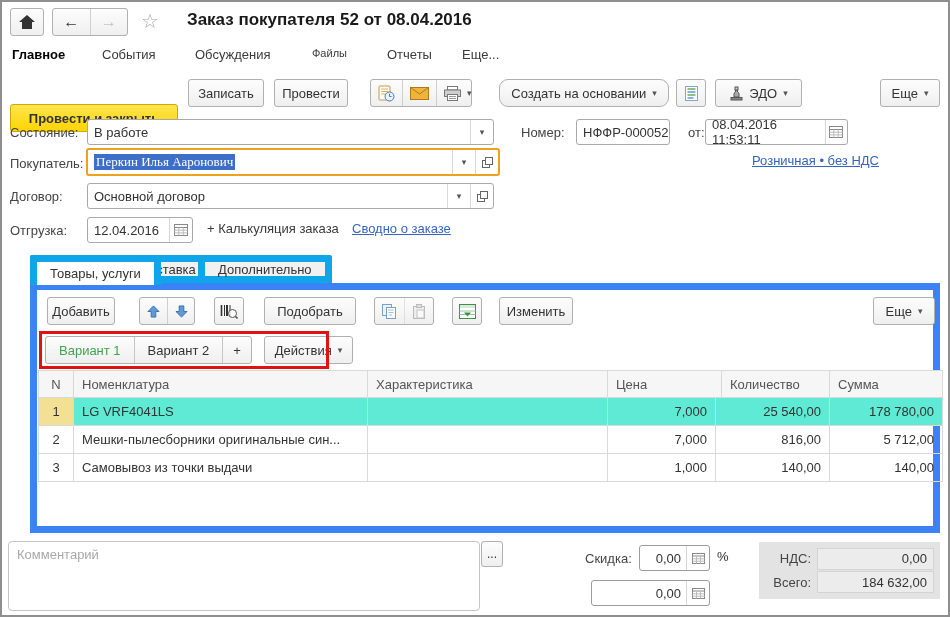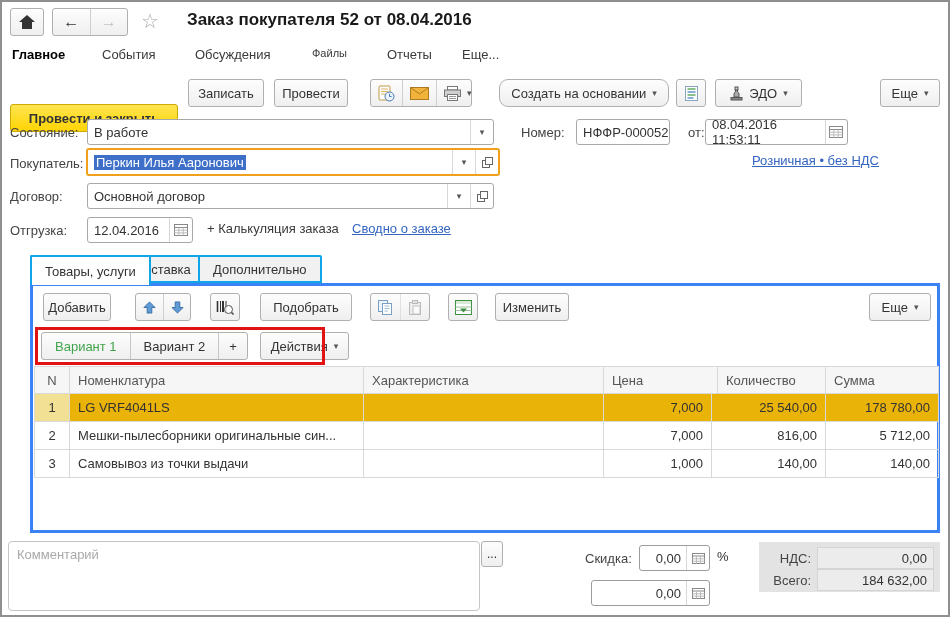--- a/index.html
+++ b/index.html
@@ -14,42 +14,42 @@
   .iconbar{display:flex;align-items:stretch;border:1px solid #b0b0b0;border-radius:3px;
     background:linear-gradient(#fdfdfd,#efefef);height:28px;box-sizing:border-box;}
   .iconbar>*{display:flex;align-items:center;justify-content:center;padding:0 7px;}
   .iconbar>*+*{border-left:1px solid #cfcfcf;}
   .label{font-size:13px;color:#444;display:flex;align-items:center;height:26px;white-space:nowrap;}
   .field{display:flex;align-items:center;border:1px solid #a9a9a9;border-radius:3px;background:#fff;
     height:26px;font-size:13px;padding-left:6px;box-sizing:border-box;}
   .field .spacer{flex:1;}
   .fbtn{width:22px;align-self:stretch;display:flex;align-items:center;justify-content:center;
     border-left:1px solid #d7d7d7;color:#555;}
-  .sel{background:#3d6fc9;color:#fff;padding:0 2px;white-space:nowrap;}
+  .sel{background:#3d6fc9;color:#fff;padding:0 2px;white-space:nowrap;font-family:Liberation Serif, serif;}
   .link{color:#3465c0;text-decoration:underline;font-size:13px;white-space:nowrap;}
   .tab{position:absolute;display:flex;align-items:center;padding:0 13px;font-size:13px;color:#333;
-    border:2px solid #0ea5e9;border-radius:2px 2px 0 0;background:#f1f1f1;height:28px;box-sizing:border-box;}
+    border:7px solid #0ea5e9;border-radius:2px 2px 0 0;background:#f1f1f1;height:28px;box-sizing:border-box;}
   .tab.active{background:#fff;height:30px;border-bottom:none;z-index:3;}
-  .panel{position:absolute;left:28px;top:281px;width:910px;height:250px;border:3px solid #3b82f6;
+  .panel{position:absolute;left:28px;top:281px;width:910px;height:250px;border:7px solid #3b82f6;
     background:#fff;box-sizing:border-box;z-index:1;}
   .seg{display:flex;border:1px solid #b0b0b0;border-radius:3px;overflow:hidden;height:28px;
     background:linear-gradient(#fdfdfd,#efefef);box-sizing:border-box;}
   .seg>*{display:flex;align-items:center;justify-content:center;padding:0 13px;font-size:13px;}
   .seg>*+*{border-left:1px solid #c6c6c6;}
   .green{color:#3fa44c;}
   .red-box{position:absolute;border:3px solid #e01212;box-sizing:border-box;z-index:4;}
   .trow{position:absolute;display:flex;height:28px;font-size:13px;box-sizing:border-box;}
   .tcell{box-sizing:border-box;border-right:1px solid #d9d9d9;border-bottom:1px solid #d9d9d9;
     display:flex;align-items:center;padding:0 8px;overflow:hidden;white-space:nowrap;}
   .tcell:first-child{border-left:1px solid #d9d9d9;}
   .thead .tcell{background:#f6f6f6;border-top:1px solid #d9d9d9;color:#555;}
   .num{justify-content:flex-end;}
-  .hl{background:#eab308;}
+  .hl{background:#5eead4;}
   .hl-n{background:#f2e094;}
-  .totpanel{position:absolute;left:757px;top:540px;width:181px;height:50px;background:#e3e3e3;
+  .totpanel{position:absolute;left:757px;top:540px;width:181px;height:57px;background:#e3e3e3;
     box-sizing:border-box;padding:5px 6px;display:flex;flex-direction:column;justify-content:space-between;}
   .totrow{display:flex;align-items:center;height:24px;}
   .totlabel{width:46px;text-align:right;font-size:13px;color:#444;margin-right:6px;}
   .totval{flex:1;height:22px;background:#ececec;border:1px solid #d4d4d4;display:flex;align-items:center;
     justify-content:flex-end;padding-right:6px;font-size:13px;box-sizing:border-box;}
   .dfield{display:flex;align-items:center;border:1px solid #9c9c9c;border-radius:3px;background:#fff;
     height:26px;font-size:13px;box-sizing:border-box;}
   .dval{flex:1;text-align:right;padding-right:5px;}
   textarea.comment{position:absolute;left:6px;top:539px;width:472px;height:70px;box-sizing:border-box;
     border:1px solid #c4c4c4;border-radius:4px;resize:none;font-family:"Liberation Sans",sans-serif;

